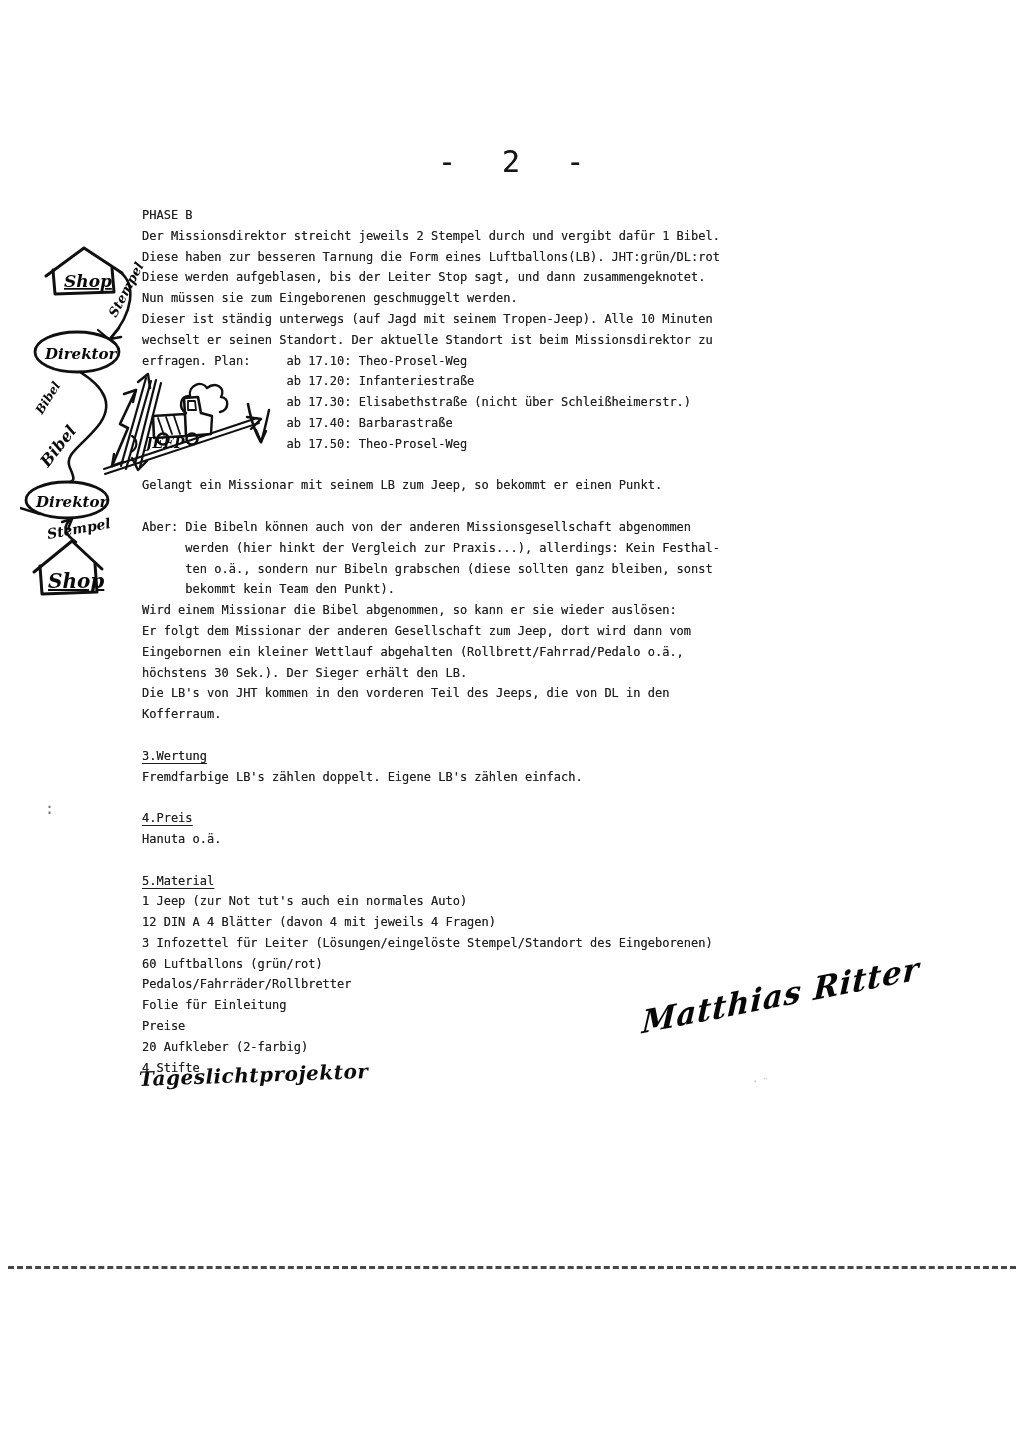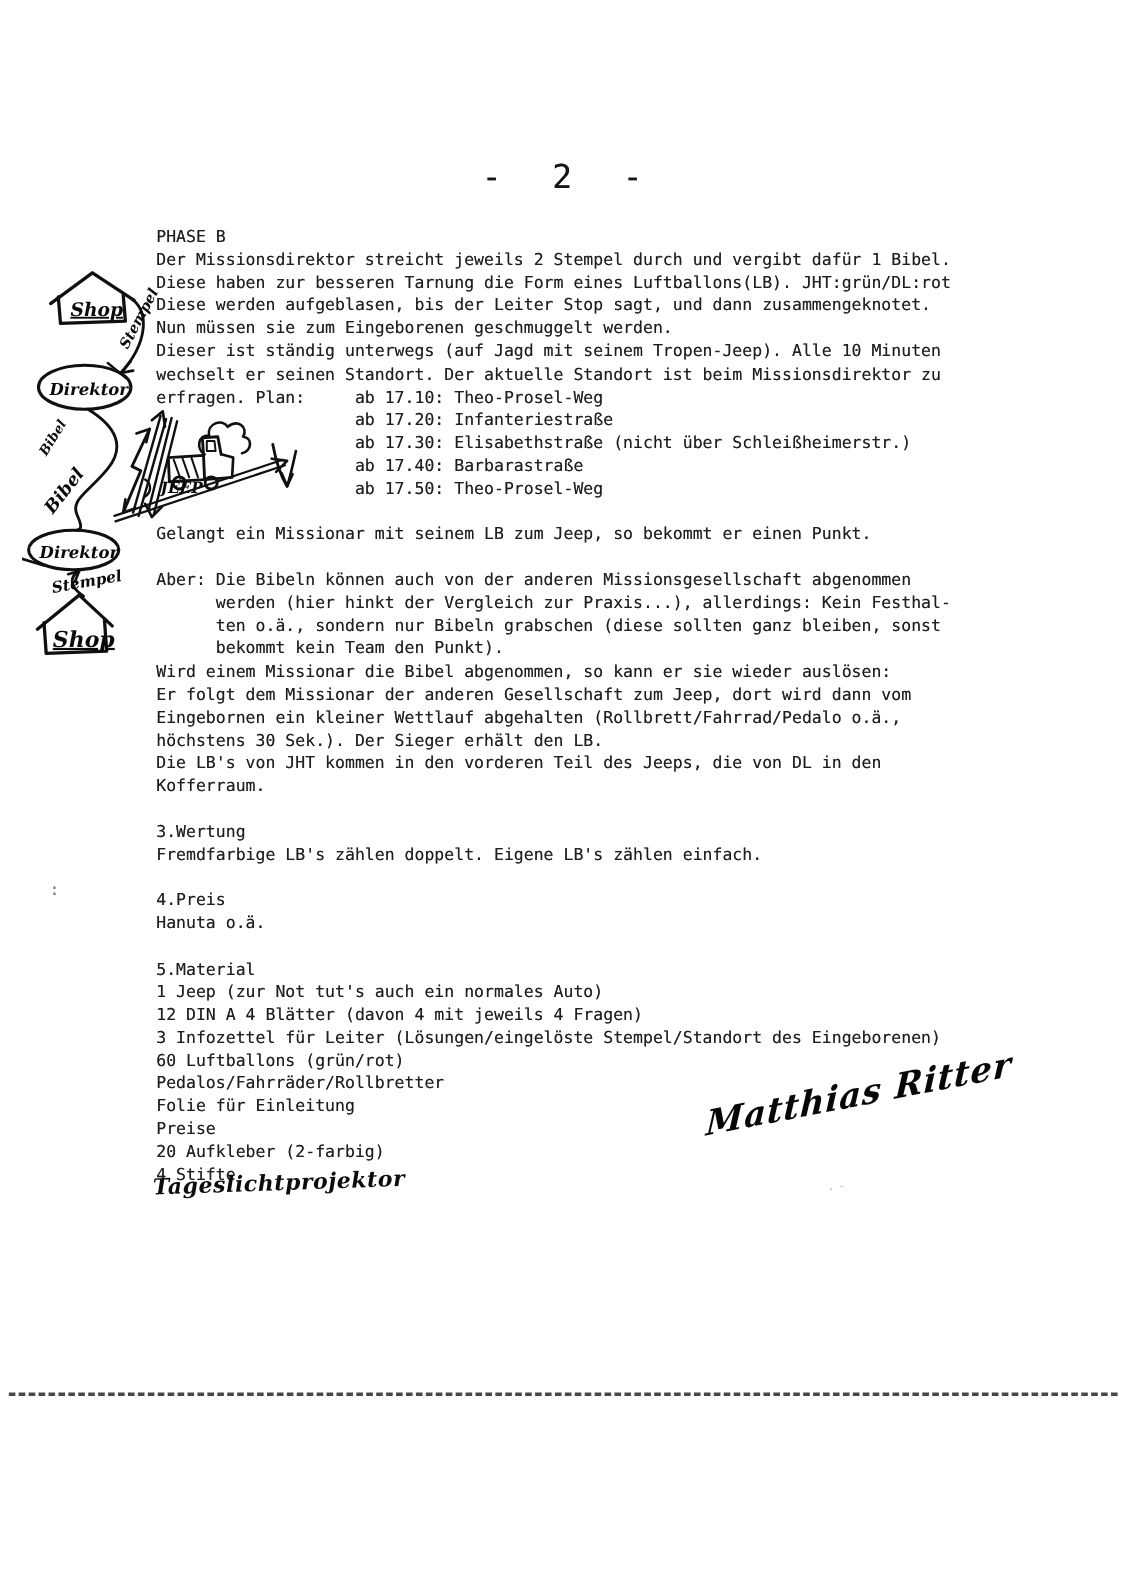--- a/index.html
+++ b/index.html
@@ -12,27 +12,27 @@
     color:#1d1d1d;
   }
   .pagenum{
     position:absolute;left:438px;top:144px;
     font-size:30px;letter-spacing:14px;
     color:#161616;
     text-shadow:0 0 .6px rgba(0,0,0,.6);
   }
   .typeblock{
     position:absolute;left:142px;top:205px;
-    font-size:15px;line-height:20.8px;
+    font-size:12px;line-height:20.8px;
     white-space:pre;
     color:#1f1f1f;
     text-shadow:0 0 .5px rgba(0,0,0,.55);
   }
   .typeblock .tline{height:20.8px;}
-  .typeblock .underline{text-underline-offset:3px;}
+  .typeblock .underline{text-decoration:underline;text-underline-offset:3px;}
   .signature{
     position:absolute;left:642px;top:1004px;
     font-family:"DejaVu Serif", serif;
     font-style:italic;font-weight:bold;
     font-size:31px;color:#070707;
     transform:rotate(-11deg) skewX(-14deg);
     transform-origin:left center;
     letter-spacing:1px;
     white-space:nowrap;
   }

